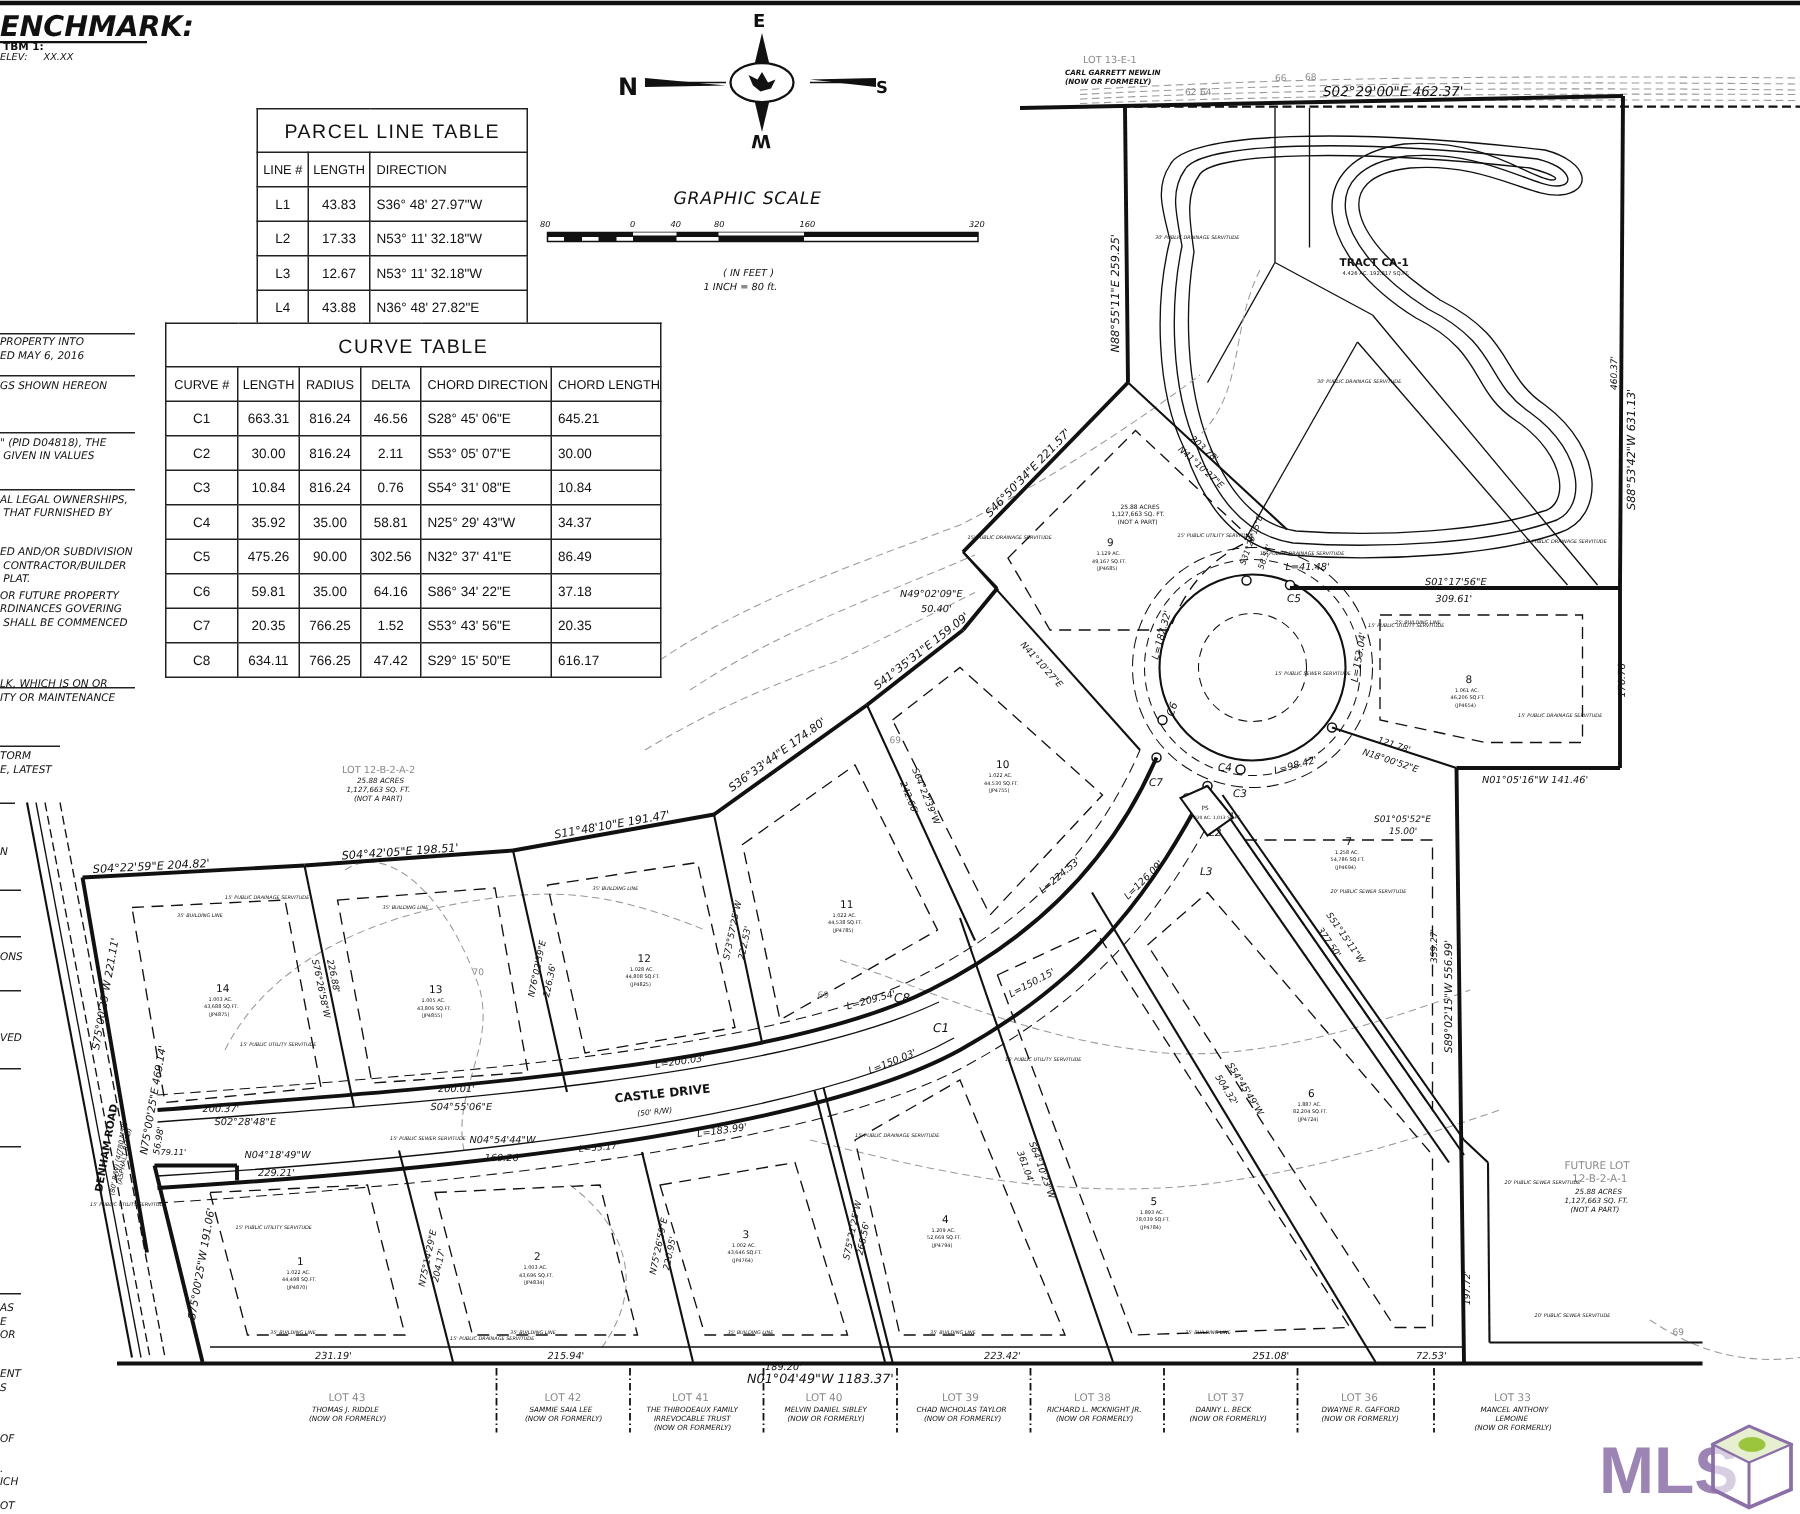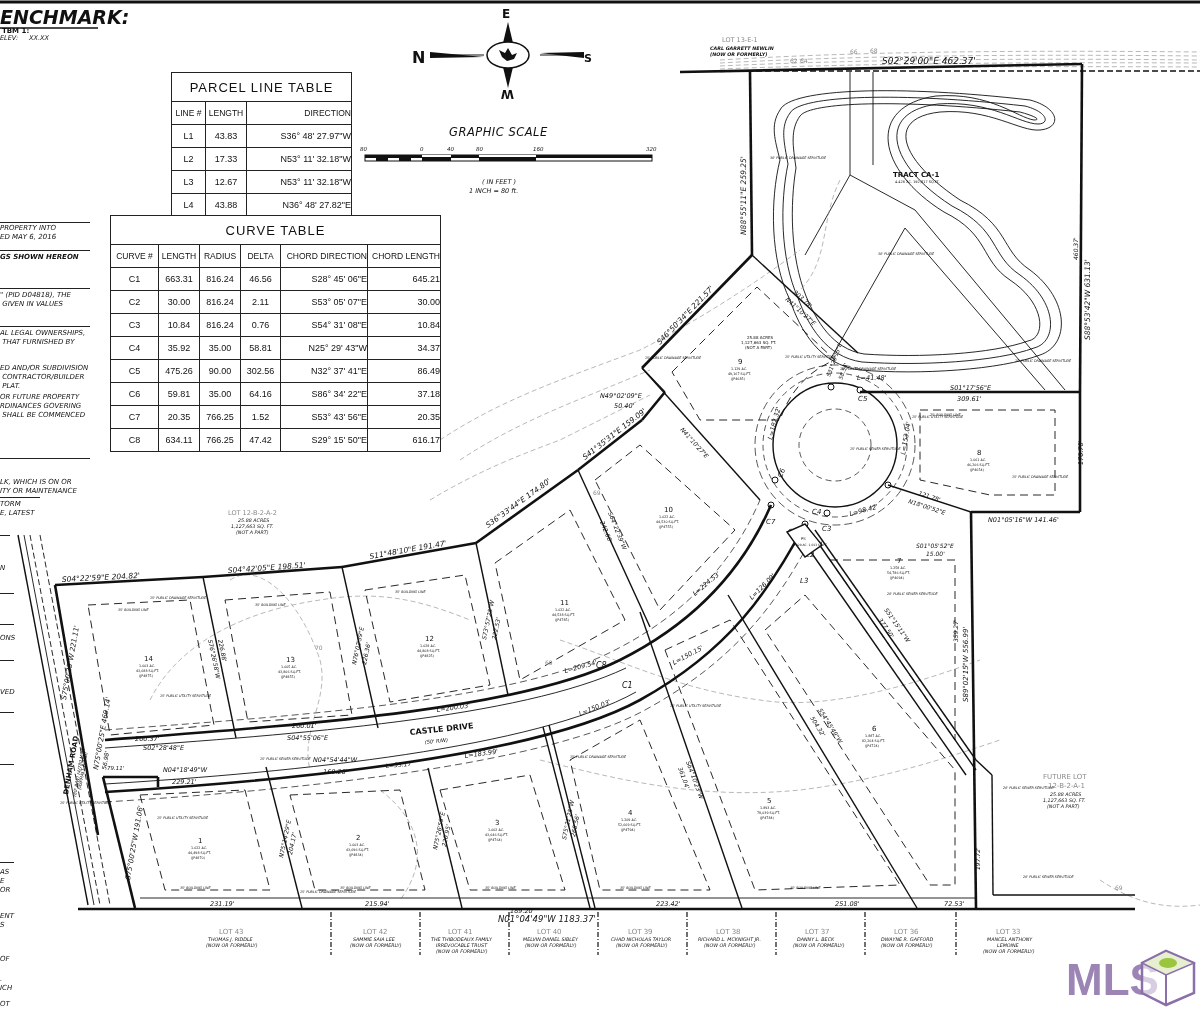--- a/index.html
+++ b/index.html
@@ -11,21 +11,21 @@
   .thin{stroke-width:0.9;}
   .dash{stroke-dasharray:8 5;stroke-width:0.9;}
   .contour{stroke:#999;fill:none;stroke-width:0.7;stroke-dasharray:5 3;}
   .t{font-family:"DejaVu Sans",sans-serif;fill:#111;}
   .it{font-style:italic;}
   .gray{fill:#8a8a8a;}
   .tbl td{border:1px solid #222;padding:0;text-align:center;height:22px;}
   table.tbl{border-collapse:collapse;font-family:"Liberation Sans",sans-serif;font-size:9px;color:#111;background:#fff;}
   .tbl .title td{font-size:13px;letter-spacing:1px;height:28px;}
   .tbl .hdr td{font-size:8.5px;}
-  .tbl td.l{text-align:right;padding-left:4px;}
+  .tbl td.l{text-align:left;padding-left:4px;}
   #parcel-table{position:absolute;left:171px;top:72px;}
   #curve-table{position:absolute;left:110px;top:215px;}
   .note{position:absolute;left:0;font-family:"DejaVu Sans",sans-serif;font-style:italic;font-size:7px;line-height:9px;color:#111;white-space:pre;}
   .notebar{position:absolute;left:0;height:1px;background:#222;}
   #mls{position:absolute;left:1066px;top:943px;width:134px;height:66px;}
 </style>
 </head>
 <body>
 
 <svg id="plat" viewBox="0 0 1200 1009" xmlns="http://www.w3.org/2000/svg">
@@ -520,35 +520,35 @@
     <text class="t gray" x="315" y="650" font-size="6">70</text>
     <text class="t gray" x="1115" y="890" font-size="6">69</text>
   </g>
 </svg>
 
 <div>
   <div class="notebar" style="top:222px;width:90px;"></div>
   <div class="note" style="top:224px;">PROPERTY INTO
 ED MAY 6, 2016</div>
   <div class="notebar" style="top:250px;width:90px;"></div>
-  <div class="note" style="top:253px;font-weight:bold;">GS SHOWN HEREON</div>
+  <div class="note" style="top:253px;">GS SHOWN HEREON</div>
   <div class="notebar" style="top:288px;width:90px;"></div>
   <div class="note" style="top:291px;">" (PID D04818), THE
  GIVEN IN VALUES</div>
   <div class="notebar" style="top:326px;width:90px;"></div>
   <div class="note" style="top:329px;">AL LEGAL OWNERSHIPS,
  THAT FURNISHED BY</div>
   <div class="note" style="top:364px;">ED AND/OR SUBDIVISION
  CONTRACTOR/BUILDER
  PLAT.</div>
   <div class="note" style="top:393px;">OR FUTURE PROPERTY
 RDINANCES GOVERING
  SHALL BE COMMENCED</div>
   <div class="notebar" style="top:458px;width:90px;"></div>
-  <div class="note" style="top:478px;">LK, WHICH IS ON OR
+  <div class="note" style="top:452px;">LK, WHICH IS ON OR
 ITY OR MAINTENANCE</div>
   <div class="notebar" style="top:497px;width:40px;"></div>
   <div class="note" style="top:500px;">TORM
 E, LATEST</div>
   <div class="notebar" style="top:535px;width:10px;"></div>
   <div class="note" style="top:564px;">N</div>
   <div class="notebar" style="top:593px;width:14px;"></div>
   <div class="notebar" style="top:624px;width:14px;"></div>
   <div class="note" style="top:634px;">ONS</div>
   <div class="notebar" style="top:660px;width:14px;"></div>

